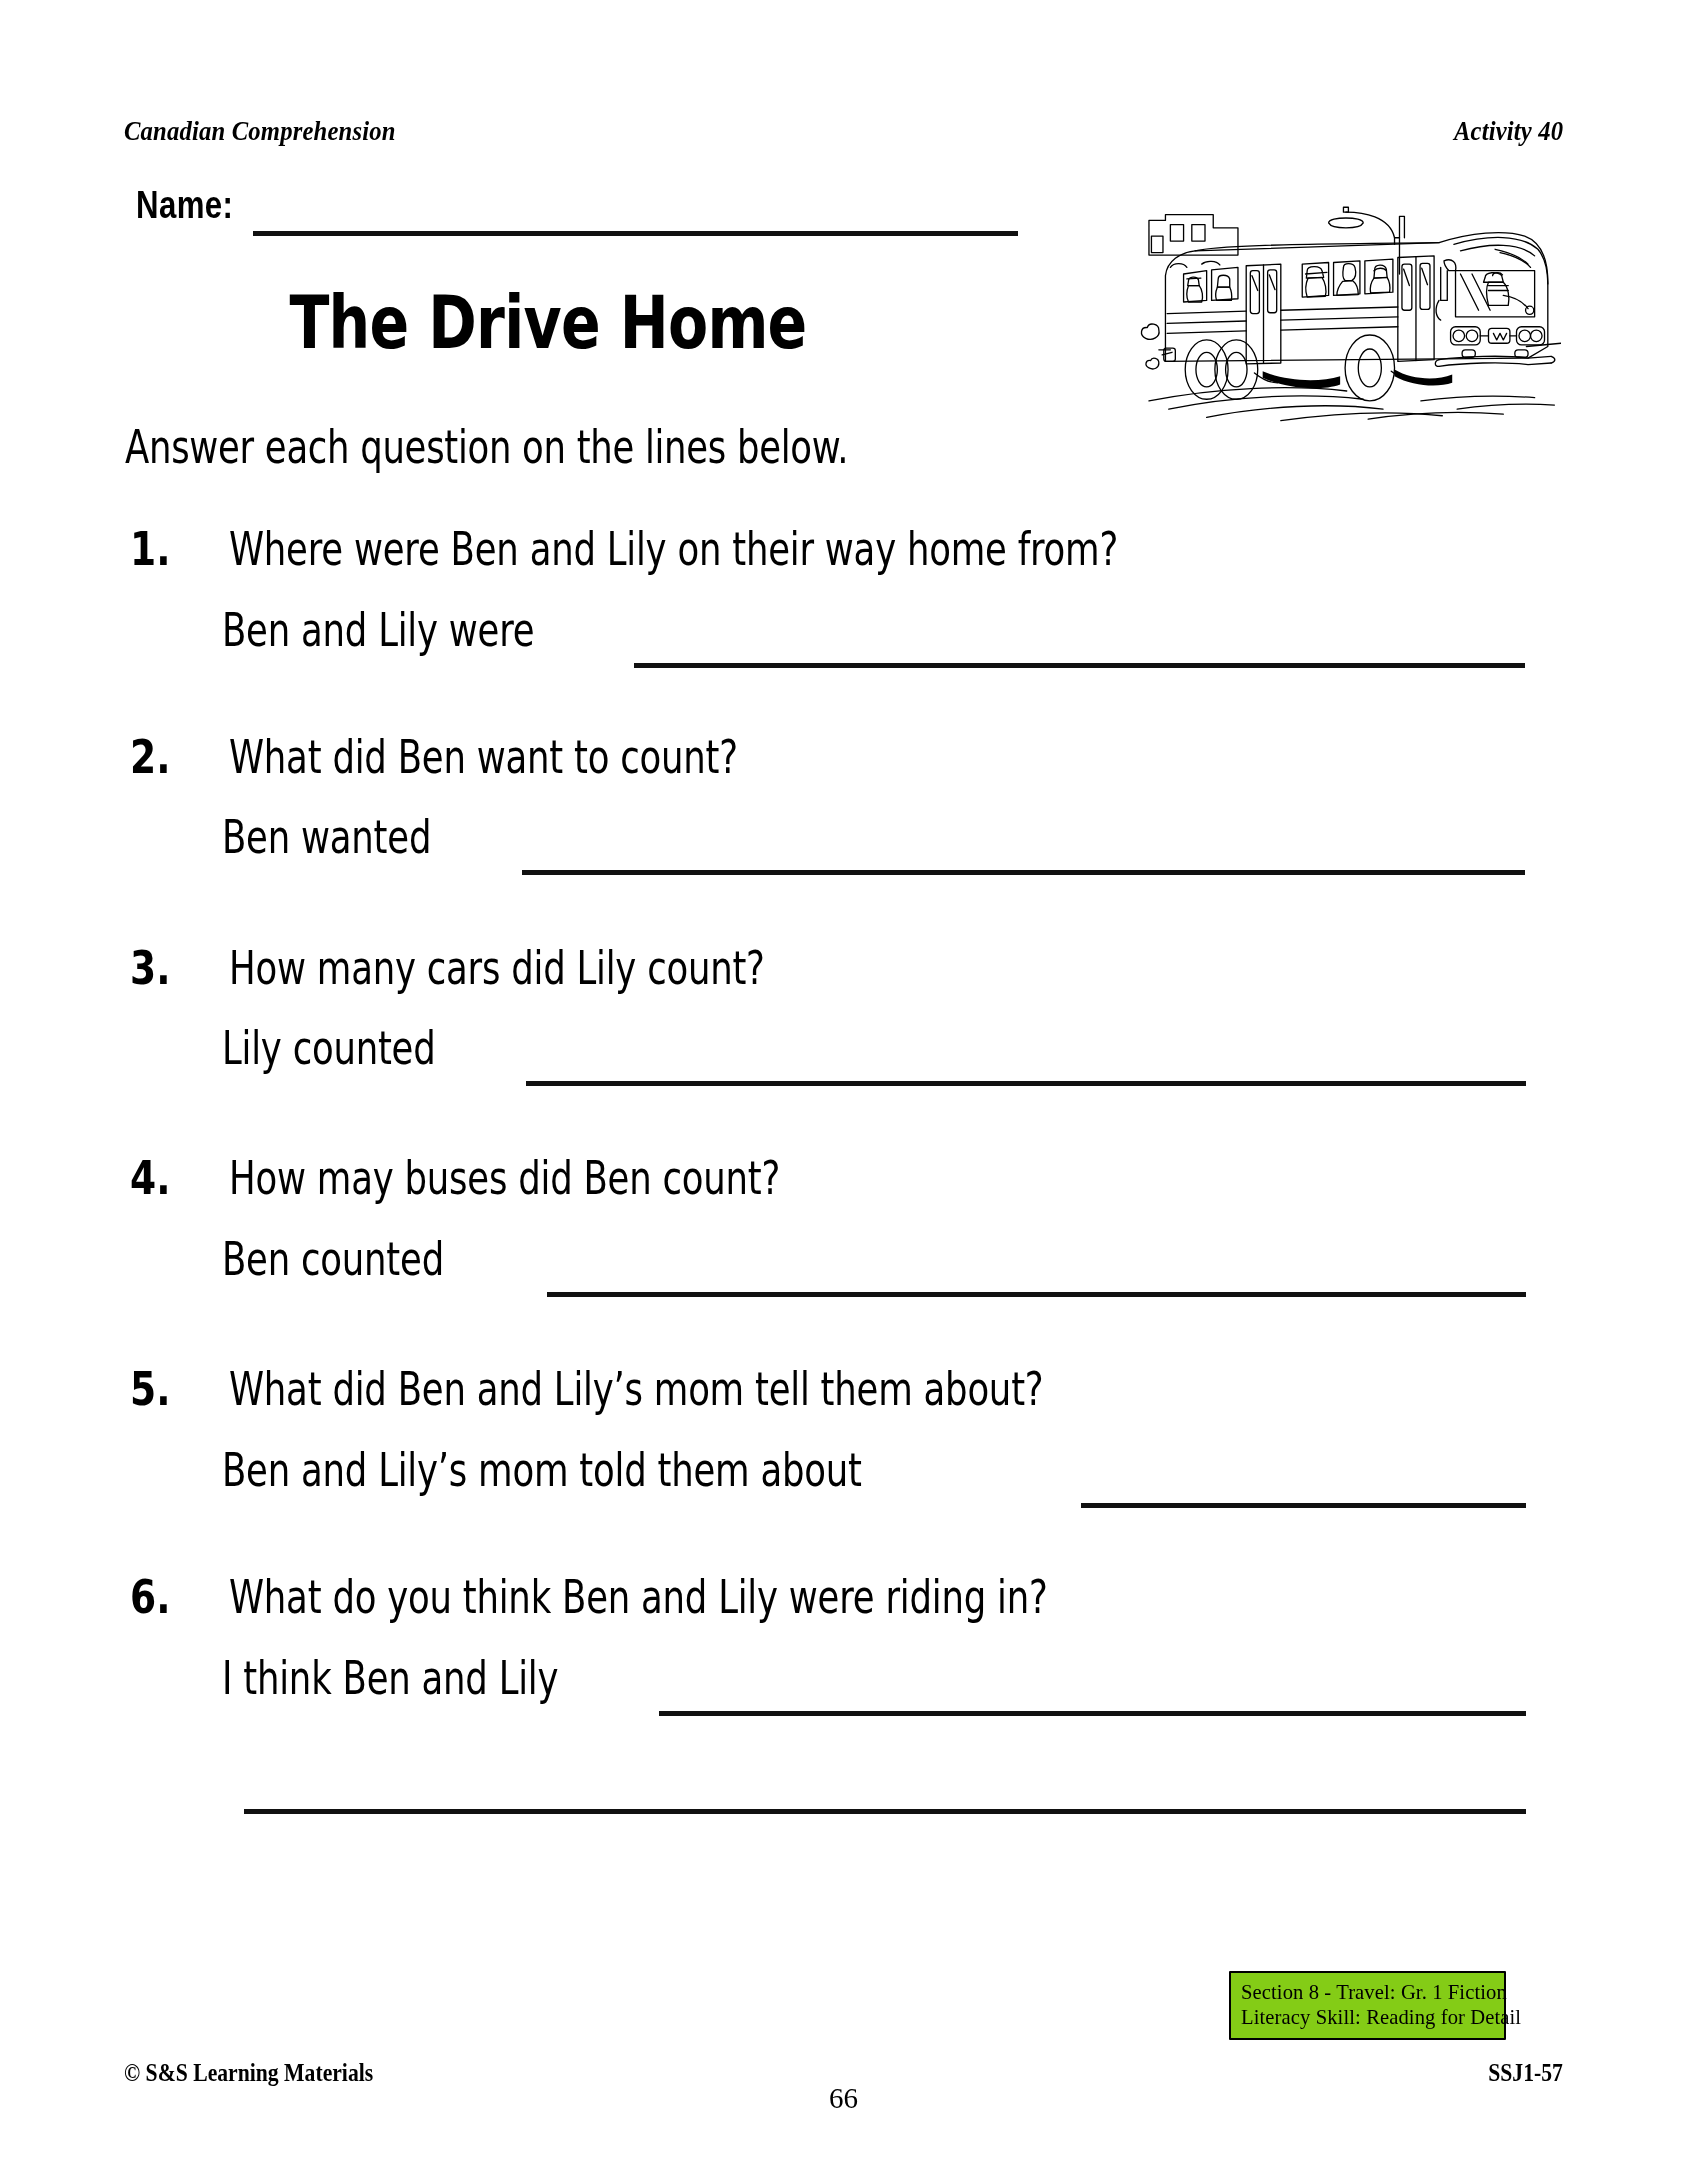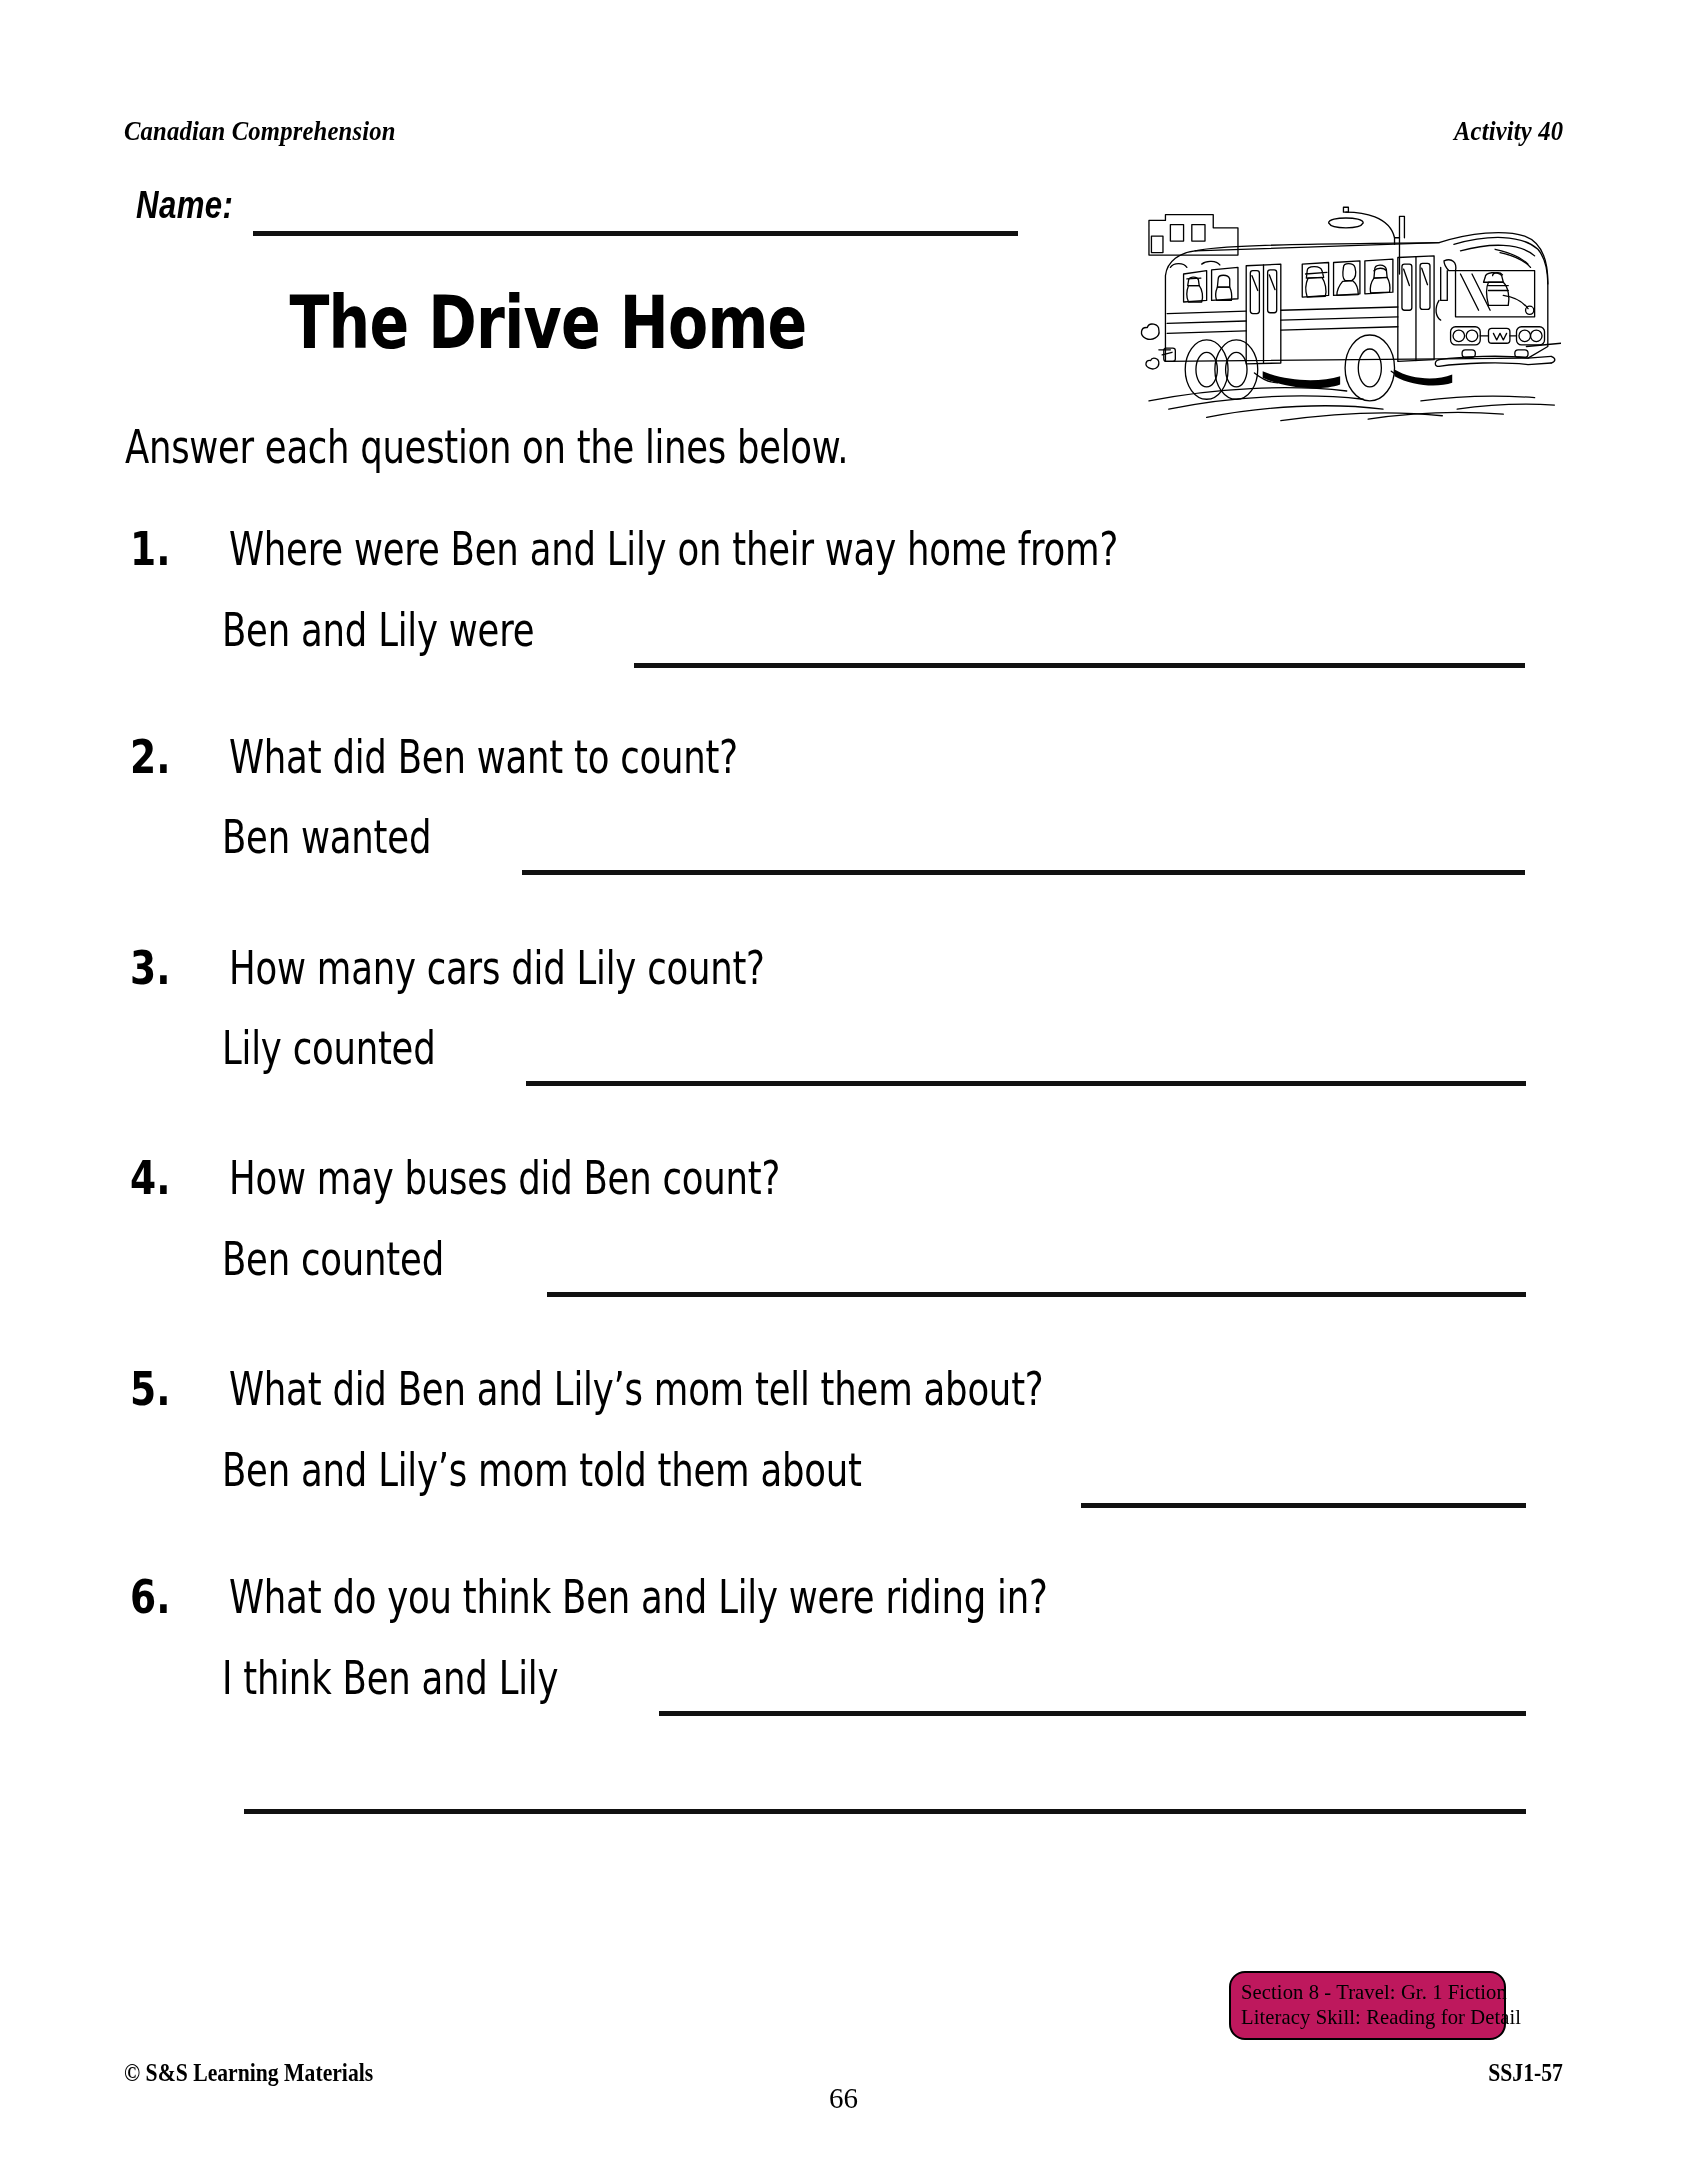--- a/index.html
+++ b/index.html
@@ -48,21 +48,20 @@
   }
   .run-head-right { transform-origin: right center; }
 
   
   .name-row {
     position: absolute;
     top: 183px;
     left: 124px;
     display: flex;
     align-items: center;
-    font-style: italic;
   }
   .name-label {
     font-family: "Liberation Sans", sans-serif;
     font-weight: bold;
     font-size: 39px;
     transform: scaleX(0.80);
     transform-origin: left baseline;
     white-space: nowrap;
     letter-spacing: 0.4px;
   }
@@ -167,24 +166,24 @@
   }
 
   
   .section-box {
     position: absolute;
     left: 1229px;
     top: 1971px;
     width: 277px;
     box-sizing: border-box;
     border: 2.5px solid #000000;
-    border-radius: 16px;
+    border-radius: 1px;
     padding: 6.6px 10px 8.2px 10px;
     text-align: center;
-    background: #be185d;
+    background: #84cc16;
   }
   .section-box div {
     font-family: "Liberation Serif", serif;
     font-size: 20.6px;
     line-height: 1.22;
     white-space: nowrap;
     letter-spacing: 0.1px;
   }
 
   

